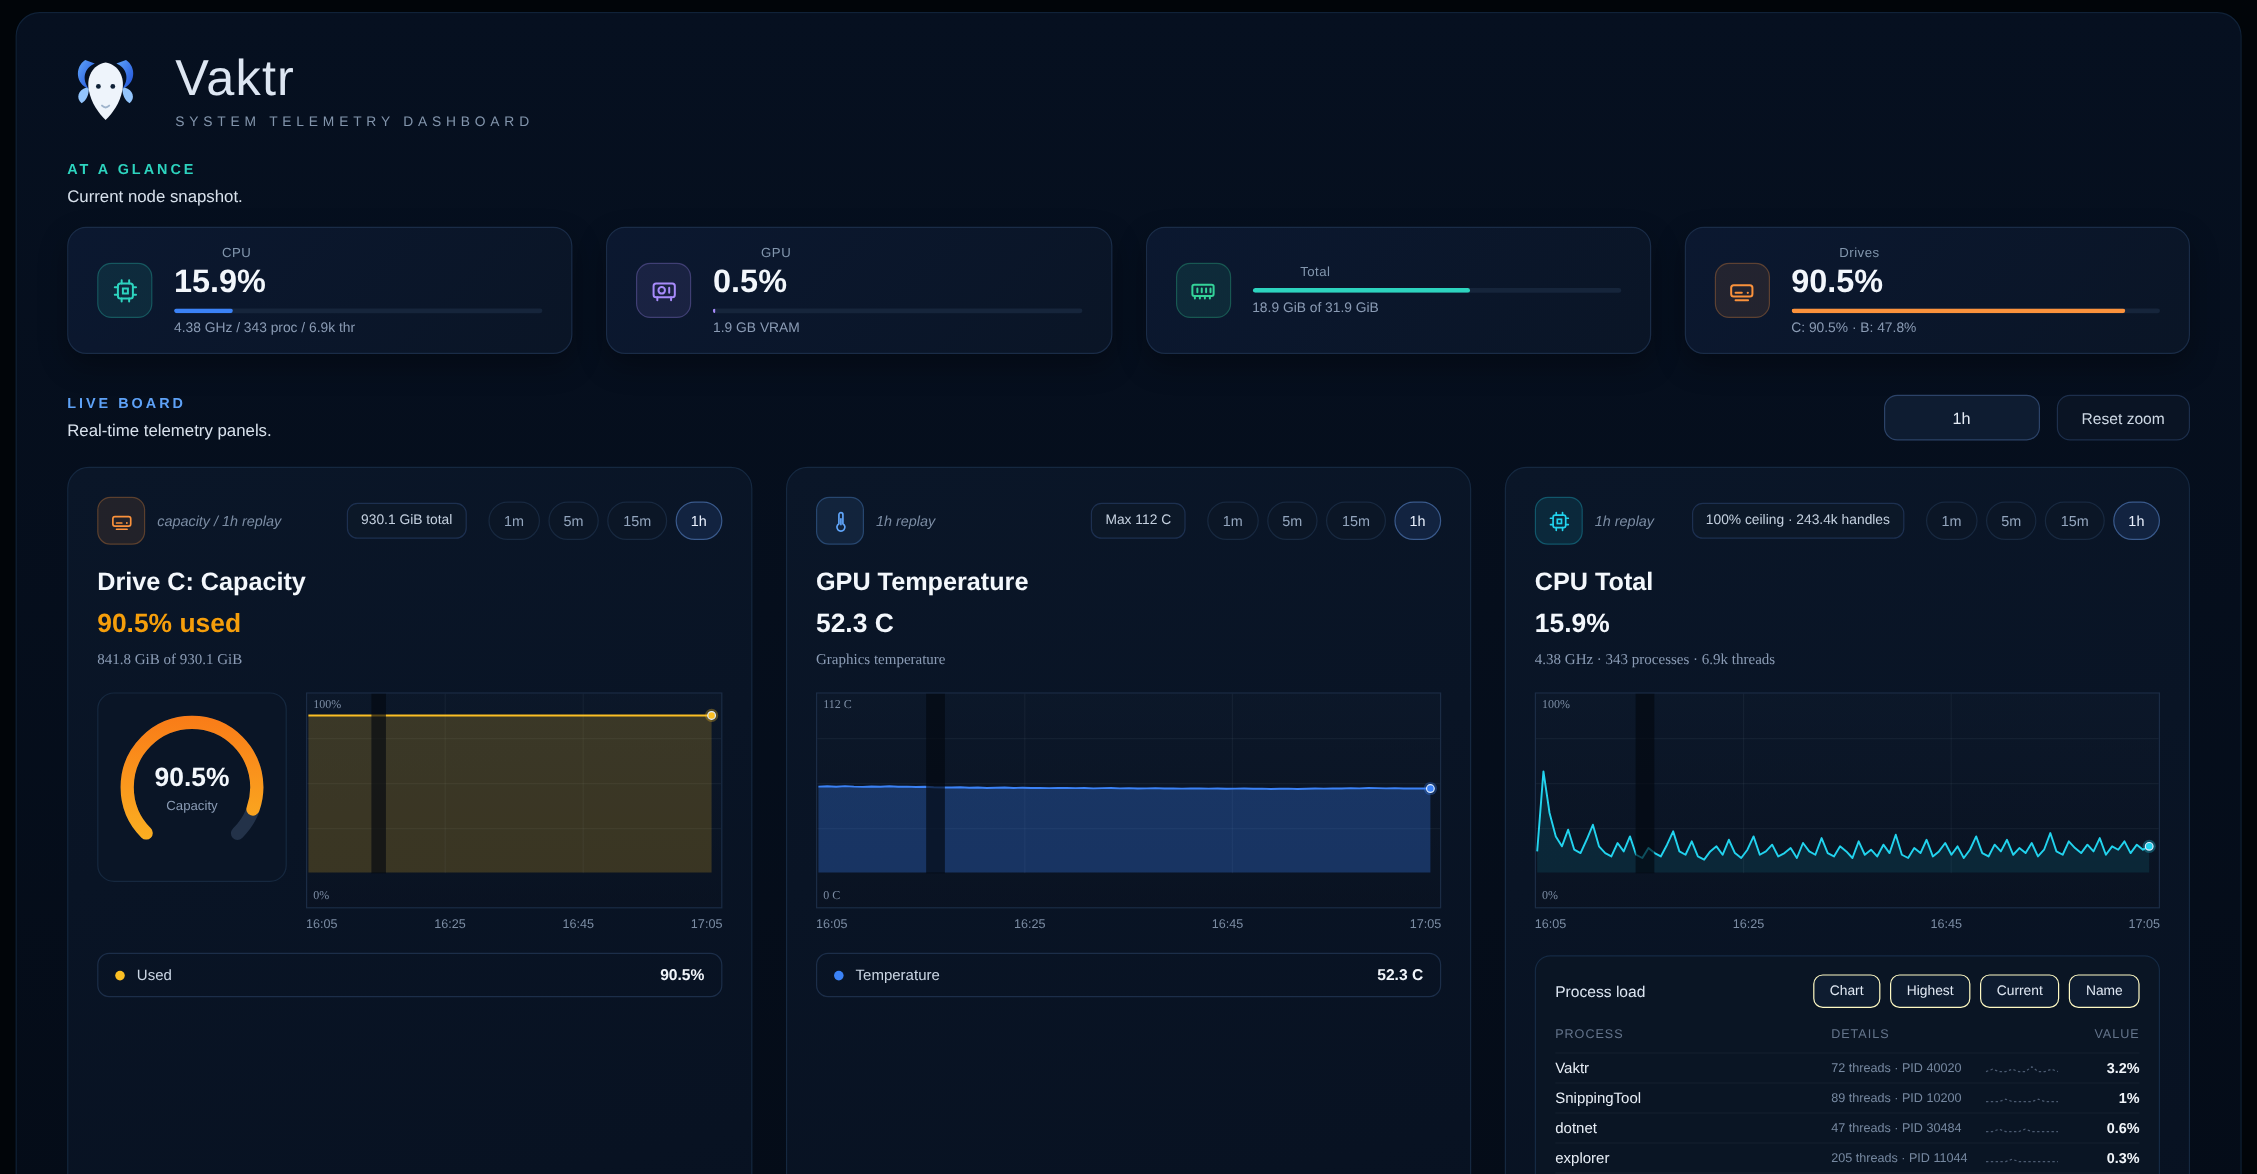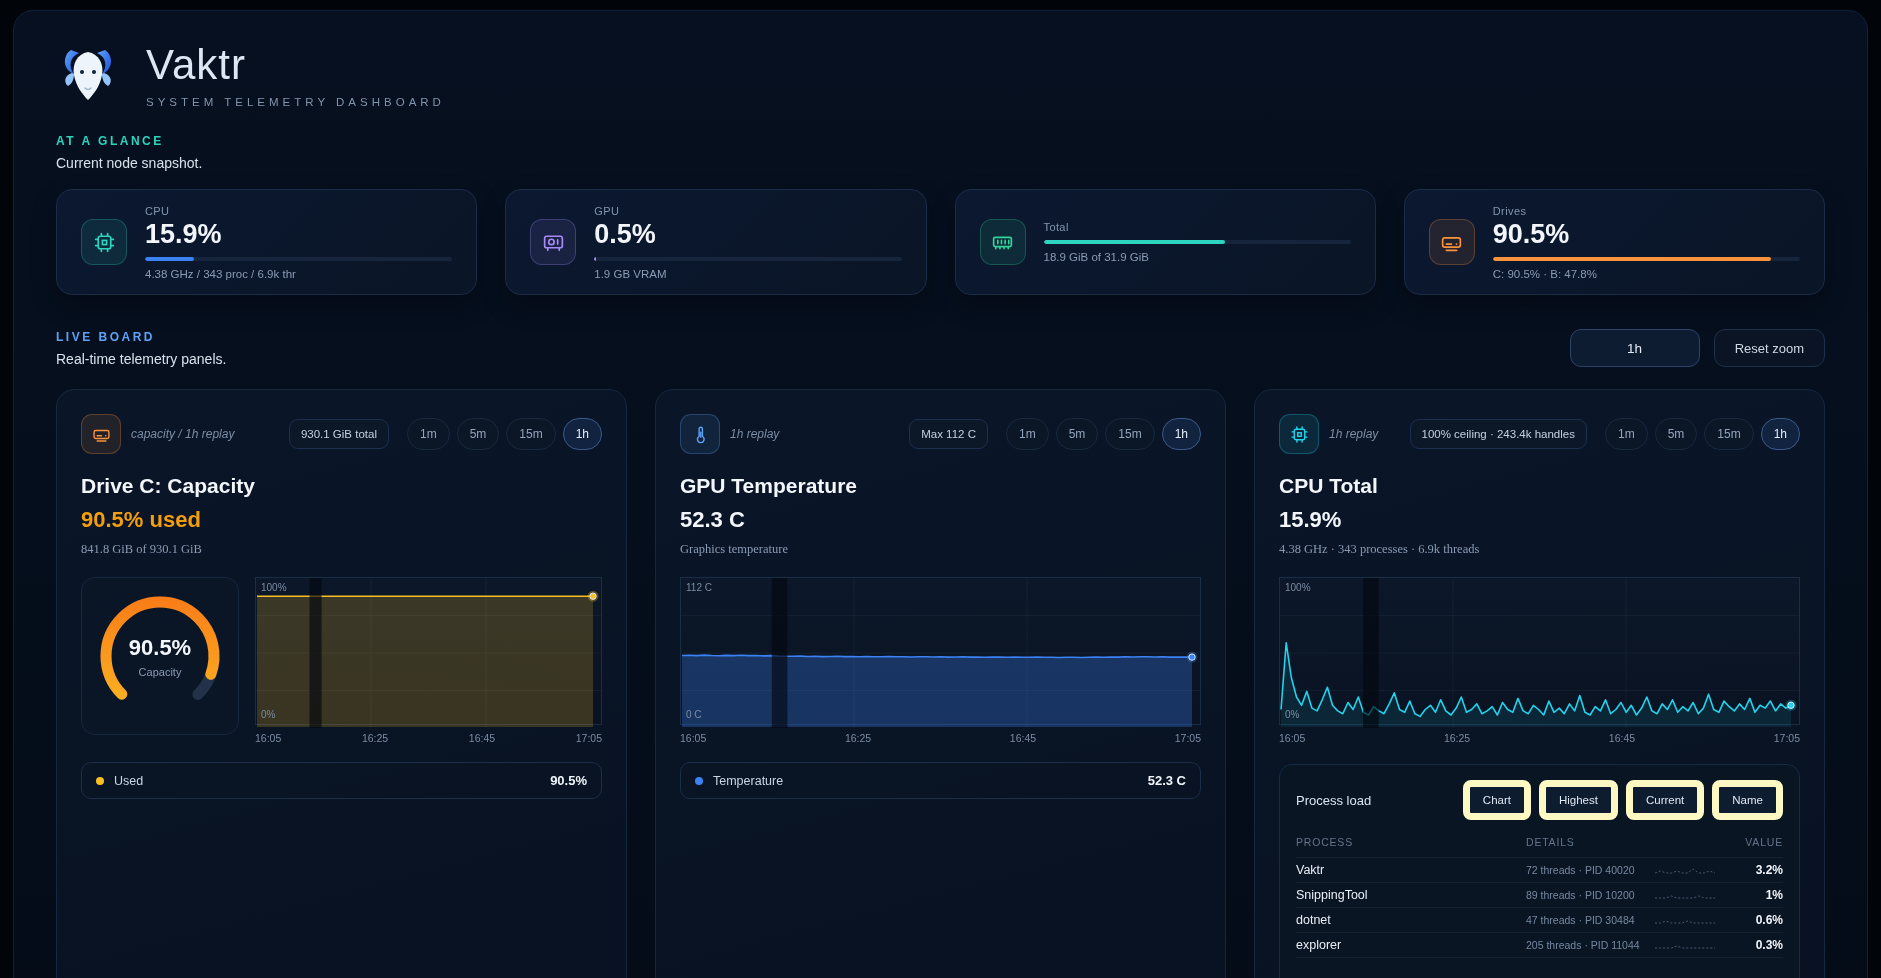--- a/index.html
+++ b/index.html
@@ -19,27 +19,27 @@
   .sec-desc{font-size:14px;color:#d8e1ec;margin-top:7px;}
   .glance{margin-top:26px;}
   
   .stat-grid{display:grid;grid-template-columns:repeat(4,1fr);gap:28px;margin-top:18px;}
   .stat-card{display:flex;align-items:center;gap:18px;padding:20px 24px;height:106px;border-radius:16px;
     background:linear-gradient(135deg,#0b1830,#0a1526);border:1px solid #1a2c47;
     box-shadow:0 10px 24px rgba(0,0,0,0.30);}
   .icon-tile{width:46px;height:46px;border-radius:12px;display:flex;align-items:center;justify-content:center;flex:none;}
   .icon-tile svg{width:25px;height:25px;}
   .stat-info{flex:1;min-width:0;}
-  .stat-label{font-size:11px;color:#8296ad;letter-spacing:0.4px;}
+  .stat-label{font-size:11px;color:#8296ad;letter-spacing:0.4px;margin-left:40px;}
   .stat-value{font-size:27px;font-weight:bold;color:#f2f6fb;margin-top:2px;}
   .bar{height:4px;border-radius:2px;background:#16253b;margin:7px 0;overflow:hidden;}
   .bar i{display:block;height:100%;border-radius:2px;}
   .stat-detail{font-size:11.5px;color:#8a9bb4;}
   
-  .live-head{display:flex;align-items:center;justify-content:space-between;margin-top:34px;}
+  .live-head{display:flex;justify-content:space-between;margin-top:34px;}
   .live-actions{display:flex;gap:14px;}
   .btn-1h{width:130px;height:38px;background:#0e1c31;border:1px solid #2c4368;border-radius:11px;
     color:#e4ebf5;font-size:13.5px;font-family:inherit;cursor:pointer;}
   .btn-reset{height:38px;padding:0 20px;background:#0a1424;border:1px solid #1d2f4c;border-radius:11px;
     color:#cdd8e4;font-size:13px;font-family:inherit;cursor:pointer;}
   
   .panel-grid{display:grid;grid-template-columns:repeat(3,1fr);gap:28px;margin-top:22px;}
   .panel{background:linear-gradient(165deg,#0a1628,#07101f);border:1px solid #152840;border-radius:18px;
     padding:24px;min-height:900px;}
   .panel-head{display:flex;align-items:center;gap:10px;}
@@ -59,38 +59,38 @@
   .panel-sub{font-size:12.5px;color:#8a9bb4;margin-top:9px;font-family:Liberation Serif, serif;}
   
   .drive-body{display:flex;gap:16px;margin-top:20px;}
   .gauge-card{width:158px;height:158px;flex:none;background:#0a1526;border:1px solid #16283f;border-radius:14px;
     position:relative;display:flex;align-items:center;justify-content:center;}
   .gauge-text{position:absolute;inset:0;display:flex;flex-direction:column;align-items:center;justify-content:center;gap:5px;}
   .gauge-value{font-size:22px;font-weight:bold;color:#f3f7fc;}
   .gauge-label{font-size:11px;color:#8a9bb4;}
   .chart-wrap{flex:1;min-width:0;}
   .chart-full{margin-top:20px;}
-  .chart-box{position:relative;height:148px;border:1px solid #1b2c45;
-    background:linear-gradient(180deg,rgba(14,26,44,0.55),rgba(10,18,32,0.55));}
+  .chart-box{position:relative;height:180px;border:1px solid #1b2c45;
+    background:linear-gradient(180deg,rgba(14,26,44,0.55),rgba(10,18,32,0.55));font-family:Liberation Serif, serif;}
   .chart-box svg{position:absolute;inset:0;}
   .ax{position:absolute;left:5px;font-size:10px;color:#7b8ca3;z-index:2;}
   .ax.top{top:4px}.ax.bottom{bottom:4px}
   .xaxis{display:flex;justify-content:space-between;font-size:10.5px;color:#7b8ca3;margin-top:7px;}
   
   .legend{display:flex;align-items:center;gap:10px;margin-top:18px;border:1px solid #1c2e49;border-radius:10px;
     padding:10px 14px;}
   .dot{width:8px;height:8px;border-radius:50%;flex:none;}
   .legend-label{font-size:12.5px;color:#cbd6e4;flex:1;}
   .legend-value{font-size:13px;font-weight:bold;color:#f1f5fa;}
   
   .process-card{margin-top:20px;background:#0a1524;border:1px solid #152a44;border-radius:13px;padding:15px 16px;}
   .process-head{display:flex;align-items:center;justify-content:space-between;}
   .process-title{font-size:13px;color:#dbe4f0;}
   .pbtns{display:flex;gap:8px;}
-  .pbtn{font-size:11.5px;color:#dfe7f2;background:#0e1c30;border:7px solid #fef9c3;border-radius:8px;
+  .pbtn{font-size:11.5px;color:#dfe7f2;background:#0e1c30;border:1px solid #fef9c3;border-radius:8px;
     padding:7px 13px;font-family:inherit;cursor:pointer;}
   .ptable-head{display:grid;grid-template-columns:230px 1fr 110px;font-size:10.5px;color:#64748b;
     letter-spacing:0.8px;margin-top:16px;padding-bottom:9px;}
   .ptable-head span:last-child{text-align:right;}
   .prow{display:grid;grid-template-columns:230px 1fr 76px 54px;align-items:center;height:25px;
     border-top:1px solid rgba(148,163,184,0.08);}
   .pname{font-size:12.5px;color:#e8eef6;white-space:nowrap;overflow:hidden;}
   .pdetails{font-size:10.5px;color:#7688a0;white-space:nowrap;}
   .pspark svg{display:block;}
   .pvalue{font-size:12px;font-weight:bold;color:#f1f5fa;text-align:right;}

